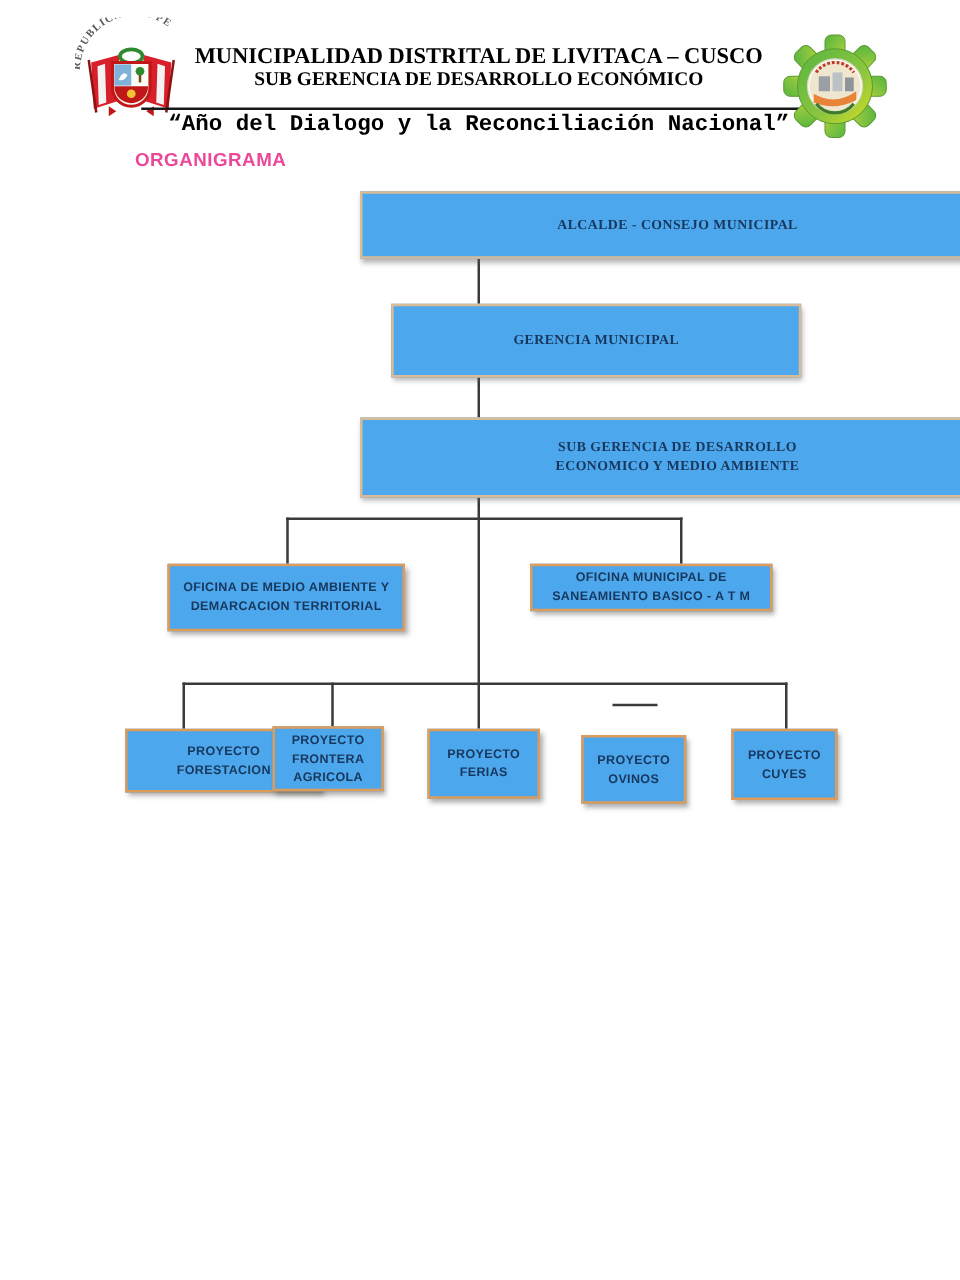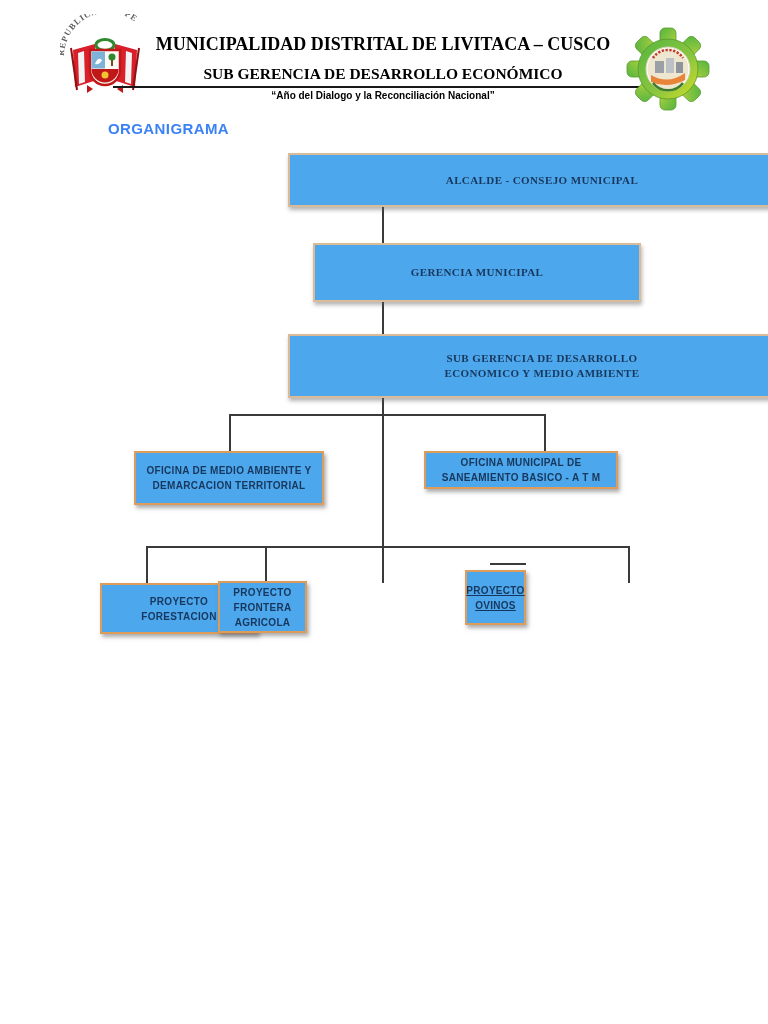--- a/index.html
+++ b/index.html
@@ -2,30 +2,30 @@
 <html><head>
 <meta charset="utf-8">
 <style>
   html,body{margin:0;padding:0;background:#fff;}
   .page{position:relative;width:768px;height:1024px;background:#ffffff;overflow:hidden;
         font-family:"Liberation Sans",sans-serif;}
 
   
   .hdr-text{position:absolute;left:118px;top:34px;width:530px;text-align:center;color:#000;}
   .hdr-title{font-family:"Liberation Serif",serif;font-weight:bold;font-size:18px;line-height:1.15;}
-  .hdr-subtitle{font-family:"Liberation Serif",serif;font-weight:bold;font-size:15.5px;margin-top:10px;}
+  .hdr-subtitle{font-family:"Liberation Serif",serif;font-weight:bold;font-size:15.5px;margin-top:0;}
   .hdr-rule{position:absolute;left:113px;top:86px;width:529px;height:2px;background:#181818;}
   .hdr-quote{position:absolute;left:118px;top:90px;width:530px;text-align:center;
-             font-family:Liberation Sans, sans-serif;font-weight:bold;font-size:10px;color:#000;}
+             font-family:Liberation Mono, monospace;font-weight:bold;font-size:18px;color:#000;}
   .logo-left{position:absolute;left:60px;top:14px;width:90px;height:96px;}
   .logo-right{position:absolute;left:626px;top:24px;width:84px;height:90px;}
 
   
   .org-heading{position:absolute;left:108px;top:120px;font-weight:bold;font-size:15px;
-               letter-spacing:.4px;color:#3b82f6;}
+               letter-spacing:.4px;color:#ec4899;}
 
   
   .node{position:absolute;background:#4DA7EC;display:flex;align-items:center;justify-content:center;
         text-align:center;color:#17375D;font-weight:bold;box-sizing:border-box;}
   .lvl-top{border:2px solid #D9BB97;box-shadow:1px 3px 4px rgba(90,90,90,.45);
            font-family:"Liberation Serif",serif;font-size:11px;letter-spacing:.4px;line-height:1.35;}
   .lvl-small{border:2px solid #DE9C5B;box-shadow:2px 3px 4px rgba(90,90,90,.5);
              font-family:"Liberation Sans",sans-serif;font-size:10px;letter-spacing:.3px;line-height:1.5;}
   .node .wrap{display:inline-block;}
 
@@ -36,21 +36,21 @@
   #n-oficina-ma{left:134px;top:451px;width:190px;height:54px;justify-content:center;}
   #n-oficina-ma .wrap{max-width:168px;}
   #n-oficina-sb{left:424px;top:451px;width:194px;height:38px;}
   #n-oficina-sb .wrap{max-width:162px;}
   #n-forestacion{left:100px;top:583px;width:158px;height:51px;z-index:1;}
   #n-forestacion .wrap{max-width:100px;}
   #n-frontera{left:218px;top:581px;width:89px;height:52px;z-index:2;align-items:center;}
   #n-frontera .wrap{max-width:78px;}
   #n-ferias{left:342px;top:583px;width:90px;height:56px;}
   #n-ferias .wrap{max-width:78px;}
-  #n-ovinos{left:465px;top:570px;width:61px;height:55px;text-decoration:underline;}
+  #n-ovinos{left:465px;top:588px;width:84px;height:55px;}
   #n-ovinos .wrap{max-width:78px;}
   #n-cuyes{left:585px;top:583px;width:85px;height:57px;}
   #n-cuyes .wrap{max-width:78px;}
 
   
   .conn{position:absolute;background:#3A3A3A;}
   .c-v{width:2px;} .c-h{height:2px;}
 </style>
 </head>
 <body>
@@ -162,19 +162,25 @@
   </div>
 
   <div class="node lvl-small" id="n-forestacion">
     <span class="wrap">PROYECTO FORESTACION</span>
   </div>
 
   <div class="node lvl-small" id="n-frontera">
     <span class="wrap">PROYECTO FRONTERA AGRICOLA</span>
   </div>
 
+  <div class="node lvl-small" id="n-ferias">
+    <span class="wrap">PROYECTO FERIAS</span>
+  </div>
 
   <div class="node lvl-small" id="n-ovinos">
     <span class="wrap">PROYECTO OVINOS</span>
   </div>
 
+  <div class="node lvl-small" id="n-cuyes">
+    <span class="wrap">PROYECTO CUYES</span>
+  </div>
 
 </div>
 
 </body></html>

